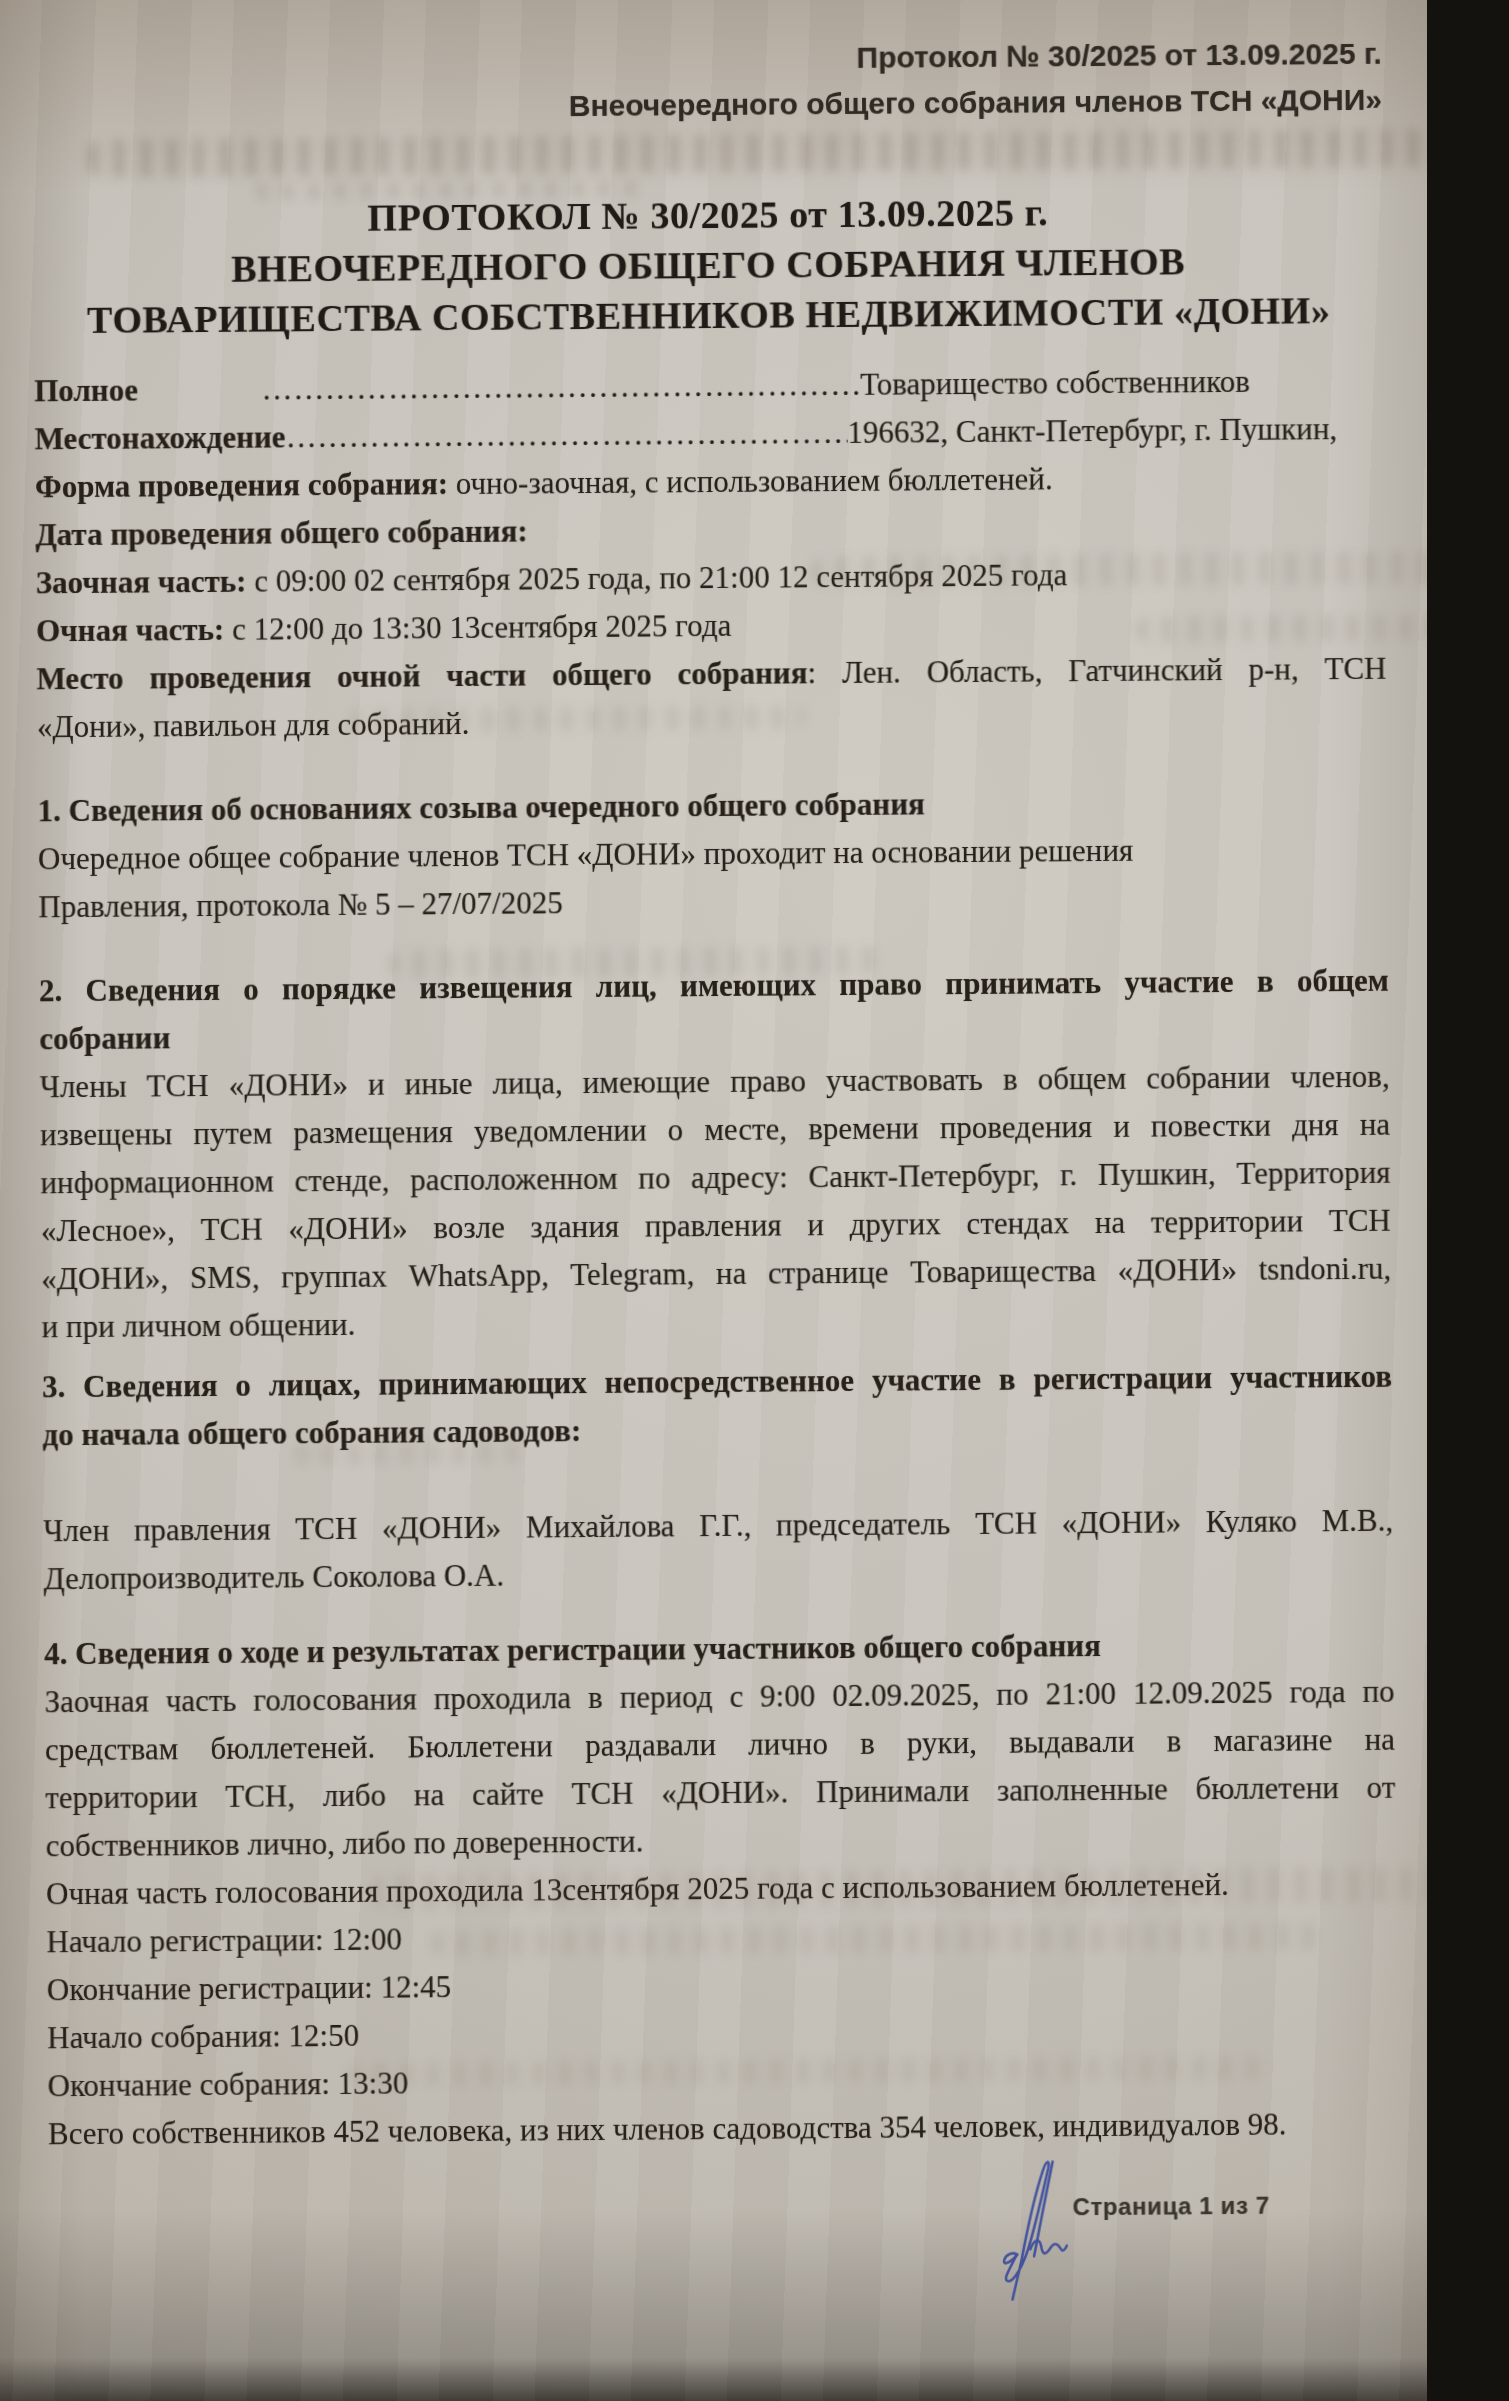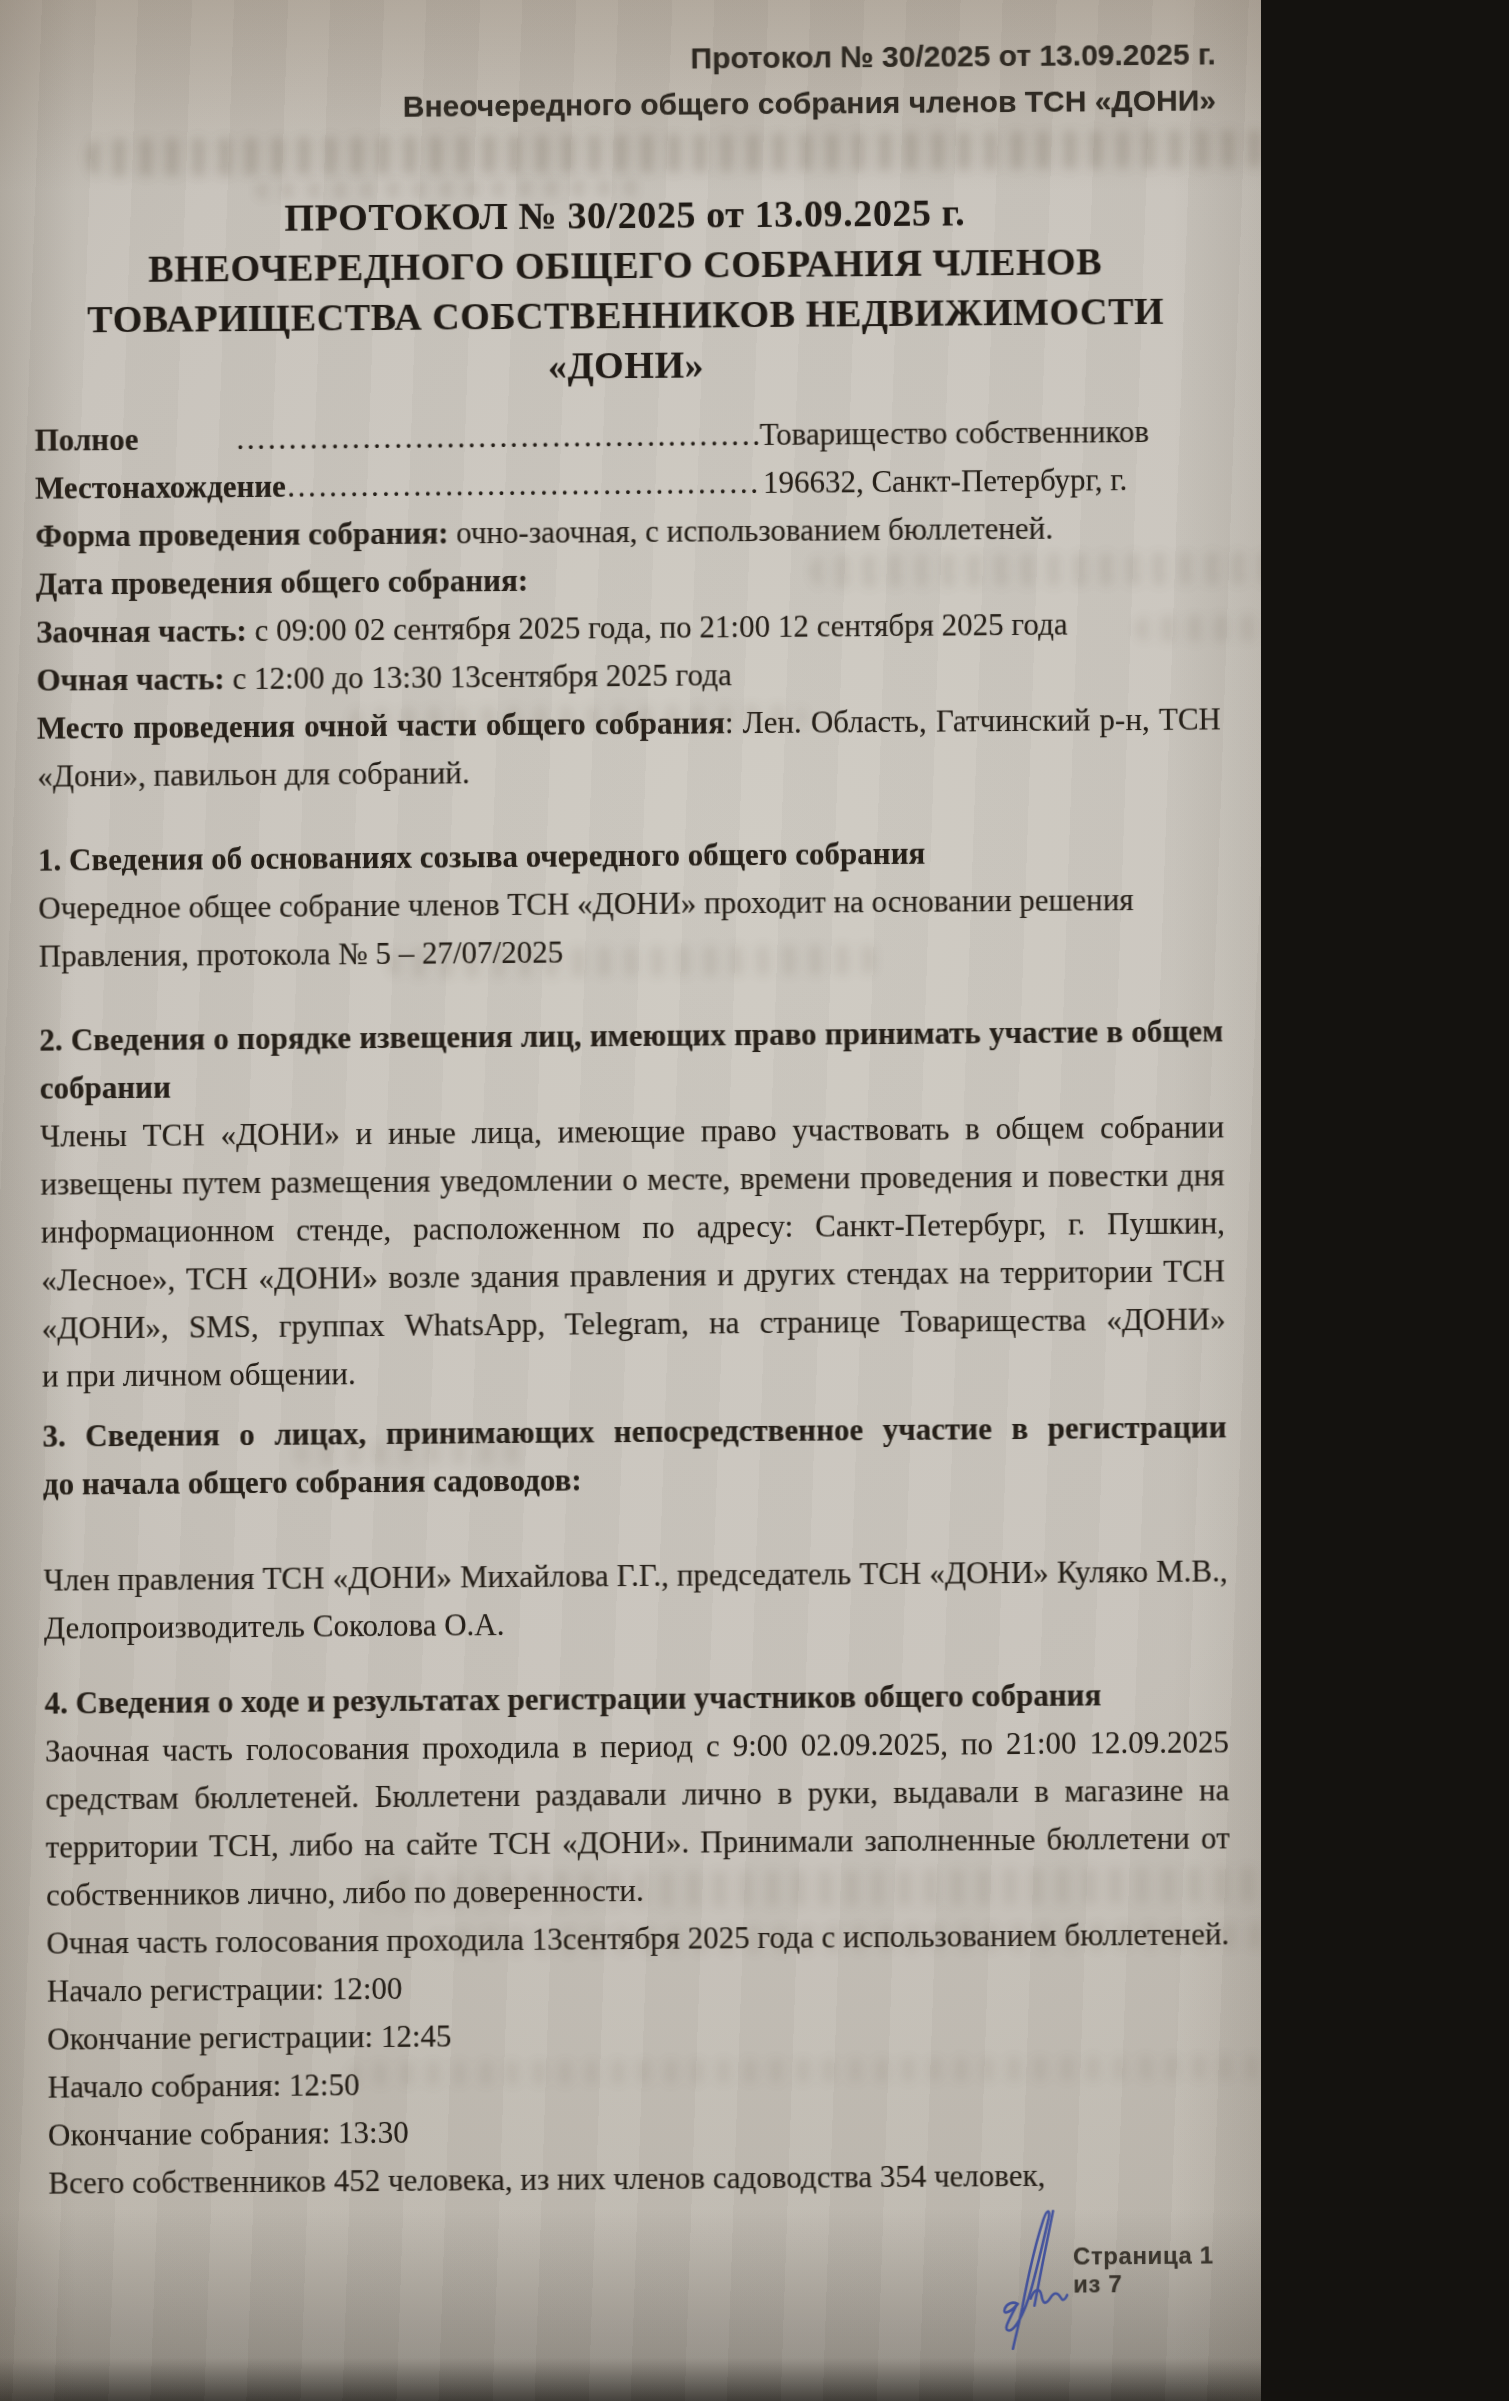--- a/index.html
+++ b/index.html
@@ -2,21 +2,21 @@
 <html lang="ru" style="font-size:9.6px"><head>
 <meta charset="utf-8">
 <style>
   html, body {
     margin: 0;
     padding: 0;
     background: #14120f;
   }
   .page {
     position: relative;
-    width: 1261px;
+    width: 1427px;
     height: 2401px;
     overflow: hidden;
     font-family: "Liberation Serif", serif;
     color: #262019;
     background:
       linear-gradient(to bottom, rgba(120,102,82,0.30), rgba(120,102,82,0) 8%),
       linear-gradient(to right, rgba(82,72,58,0.20), rgba(82,72,58,0) 6%, rgba(82,72,58,0) 93%, rgba(82,72,58,0.12)),
       linear-gradient(to bottom, rgba(0,0,0,0) 92%, rgba(52,48,42,0.28) 98.2%, rgba(30,28,24,0.78) 100%),
       radial-gradient(145% 95% at 60% 36%, #cfcbc3 0%, #c8c3bb 42%, #bab4aa 72%, #a69d91 100%);
   }

